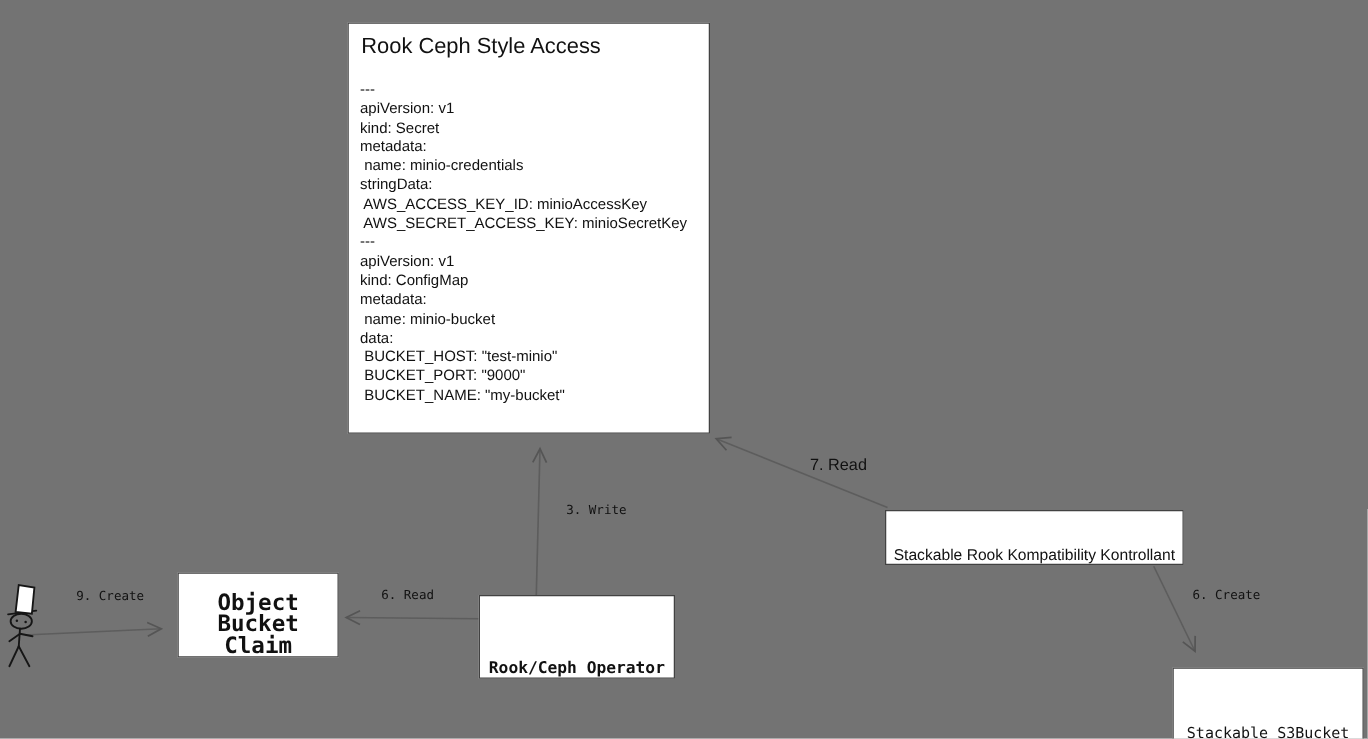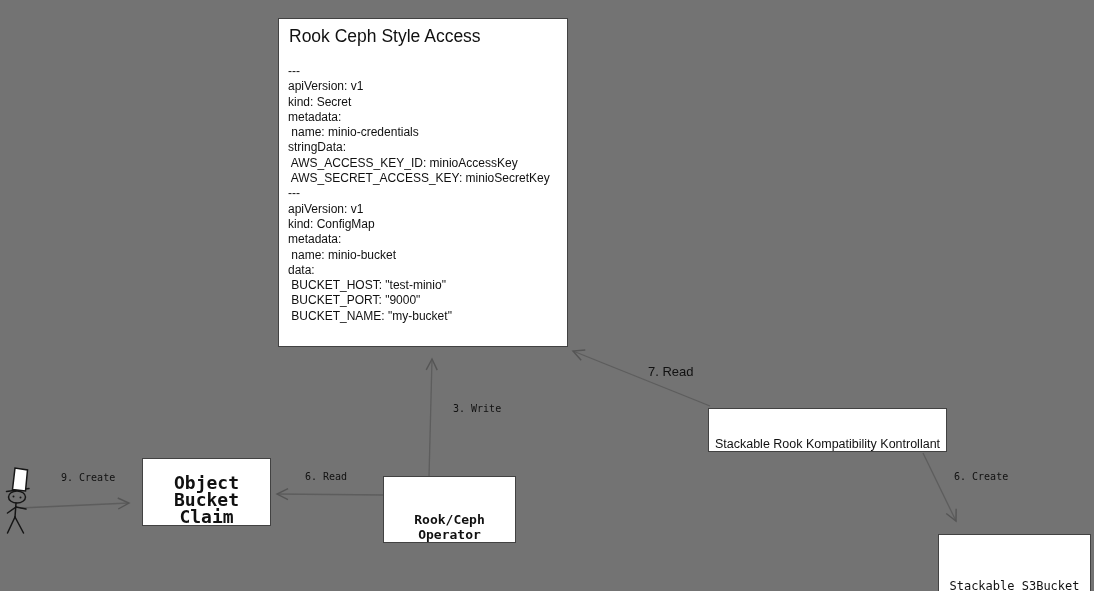--- a/index.html
+++ b/index.html
@@ -55,21 +55,21 @@
     white-space: pre;
     color: #111111;
   }
 
   .node-obc {
     left: 142px; top: 458px; width: 129px; height: 68px;
     font-size: 18px; font-weight: bold;
     white-space: pre-line; line-height: 17px;
   }
   .node-operator {
-    left: 383px; top: 476px; width: 133px; height: 67px;
+    left: 383px; top: 476px; width: 157px; height: 67px;
     font-size: 13px; font-weight: bold;
   }
   .node-kontrollant {
     left: 708px; top: 408px; width: 239px; height: 44px;
     font-size: 12.5px;
     font-family: "Liberation Sans", sans-serif;
     white-space: nowrap;
   }
   .node-s3bucket {
     left: 938px; top: 534px; width: 153px; height: 60px;

